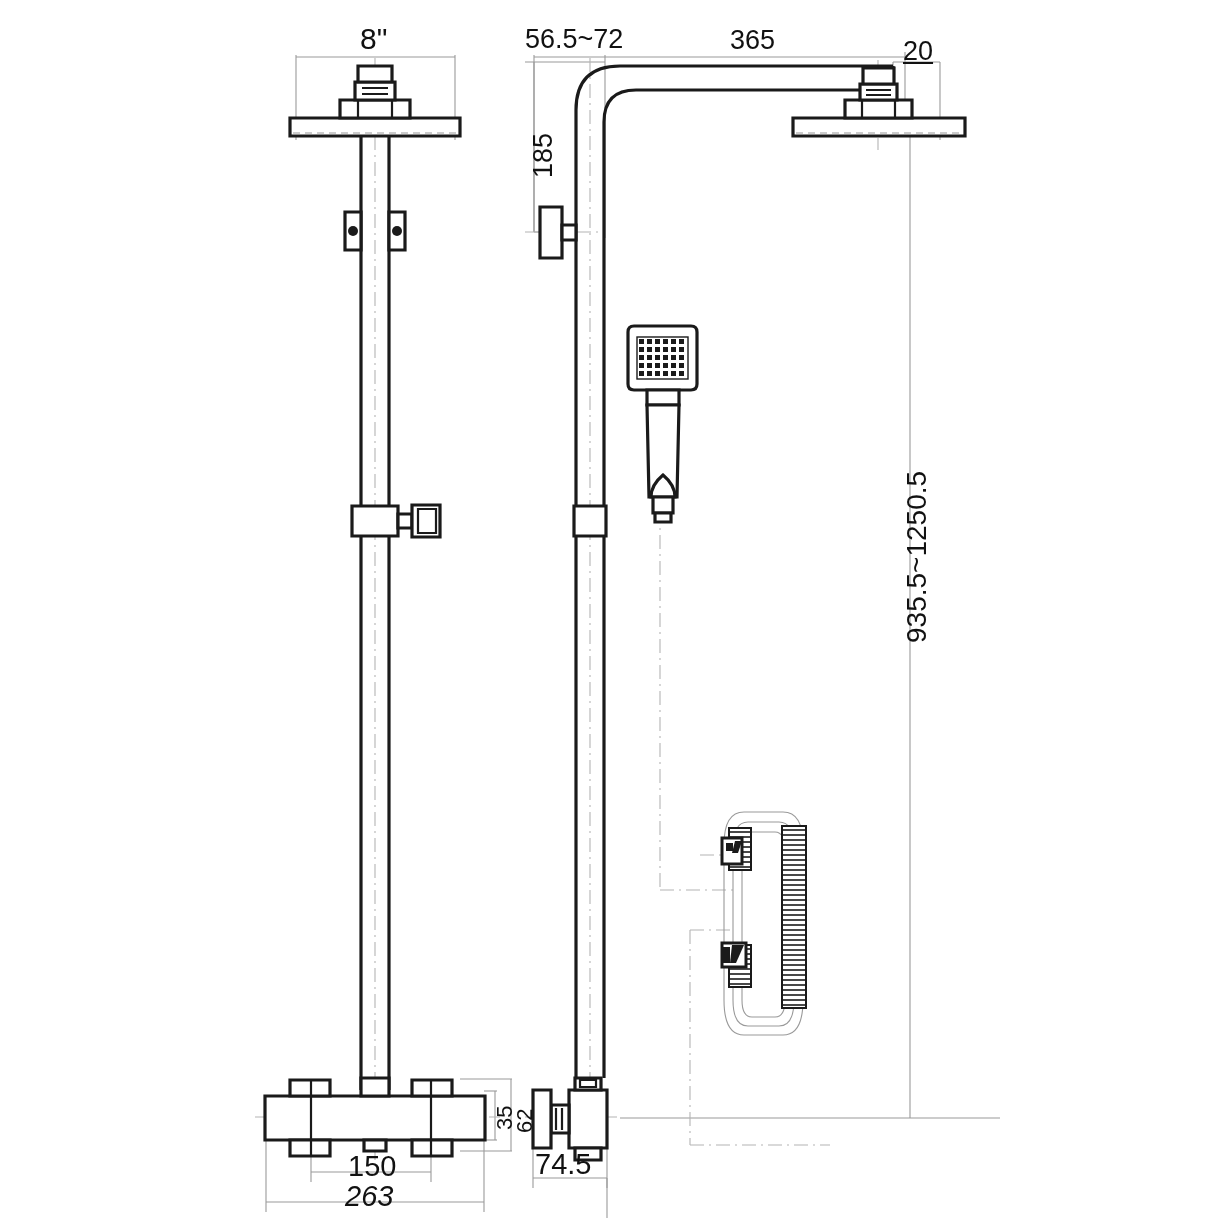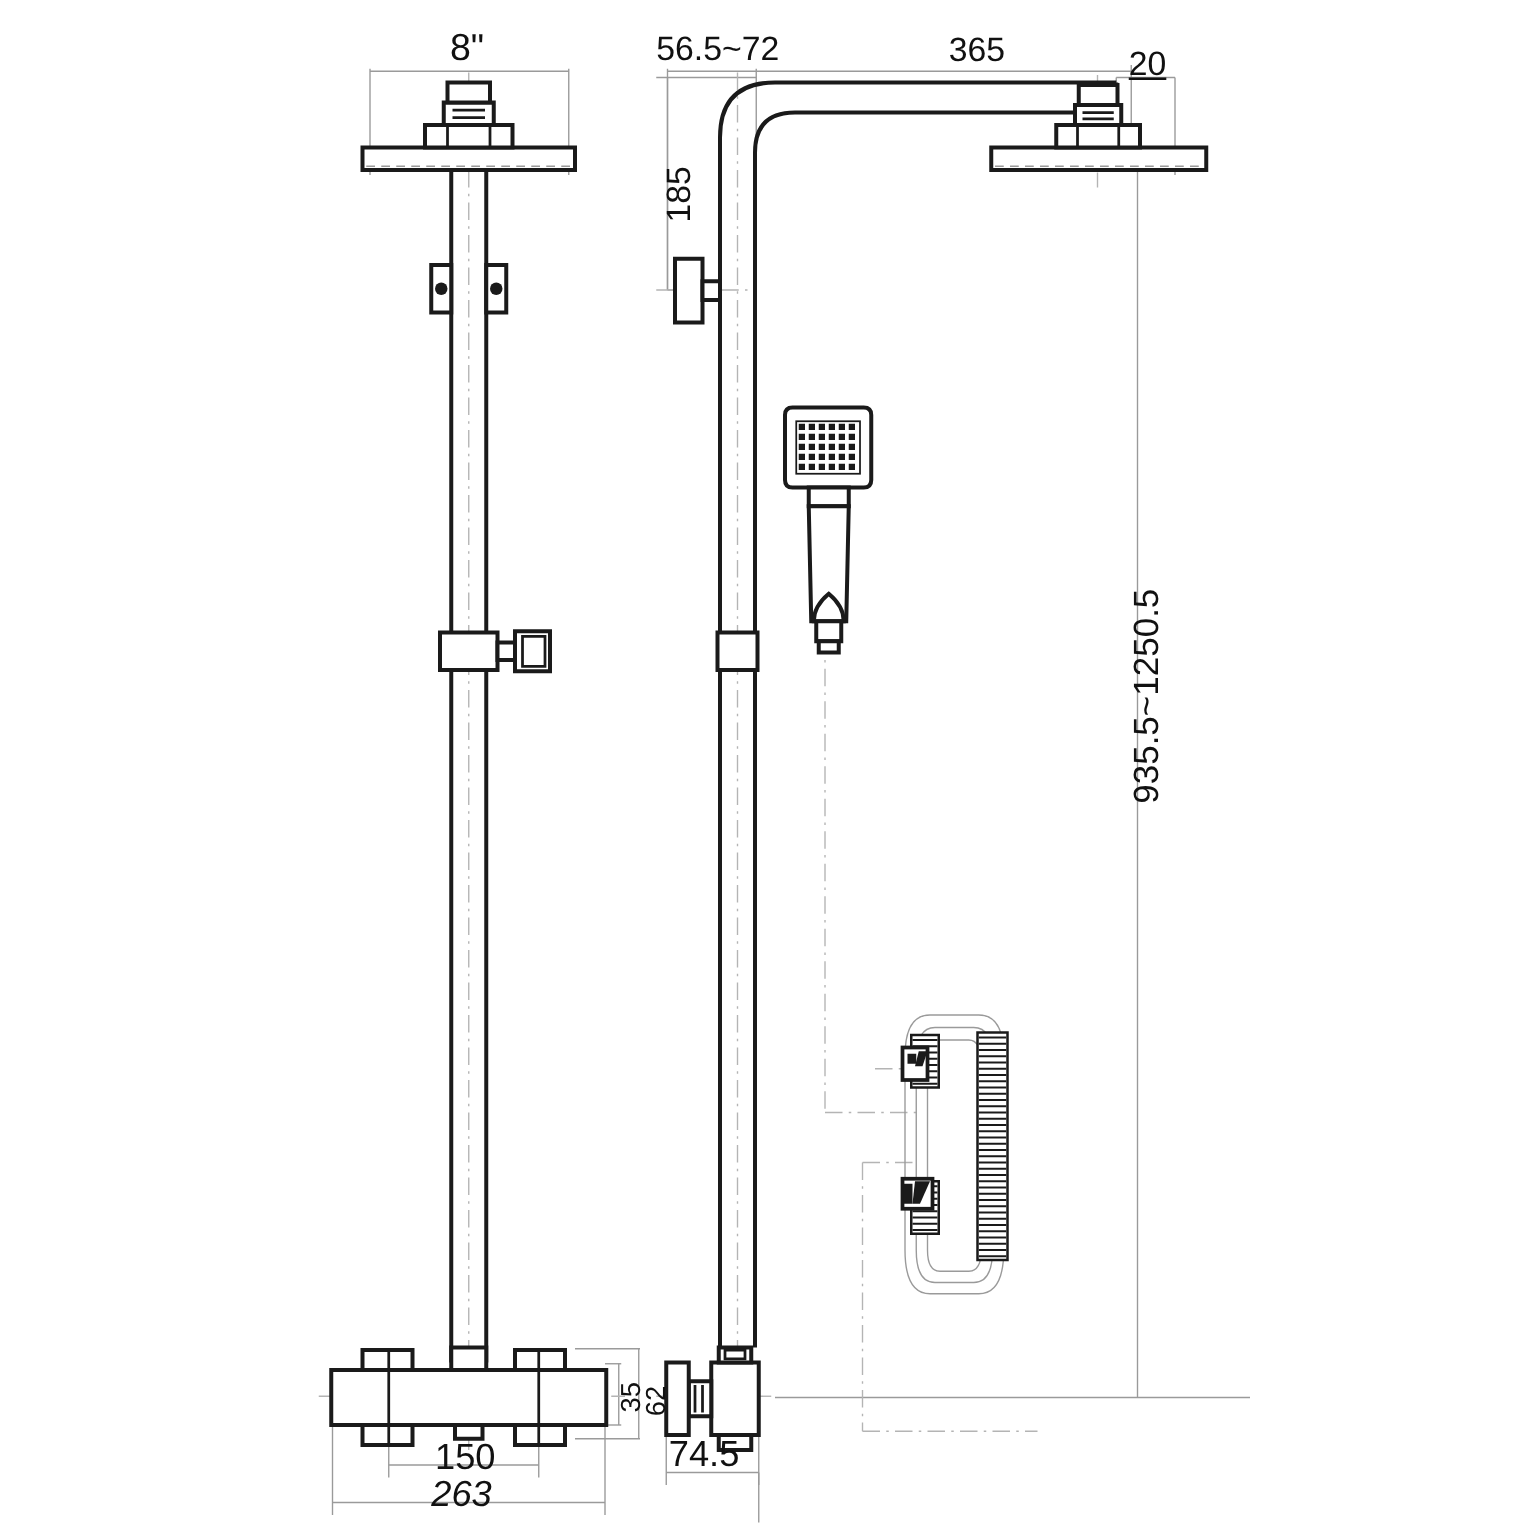--- a/index.html
+++ b/index.html
@@ -303,21 +303,21 @@
         <path d="M732,945 L744,945 L736,963 L730,963 Z" class="dkfill"></path>
       </g>
     </g>
 
   </svg>
 
   <div class="dimtxt" style="left:360px;top:22px;font-size:30px;">8"</div>
 
   <div class="dimtxt" style="left:525px;top:24px;">56.5~72</div>
 
-  <div class="dimtxt" style="left:730px;top:25px;margin-left:29px;">365</div>
+  <div class="dimtxt" style="left:730px;top:25px;">365</div>
 
   <div class="dimtxt" style="left:903px;top:36px;text-decoration:underline;">20</div>
 
   <div class="dimtxt vert" style="left:528px;top:178px;transform:rotate(-90deg);">185</div>
 
   <div class="dimtxt vert" style="left:901px;top:643px;transform:rotate(-90deg);font-size:28px;">935.5~1250.5</div>
 
   <div class="dimtxt" style="left:348px;top:1150px;font-size:29px;text-align:right;">150</div>
 
   <div class="dimtxt" style="left:345px;top:1180px;font-size:29px;font-style:italic;">263</div>

